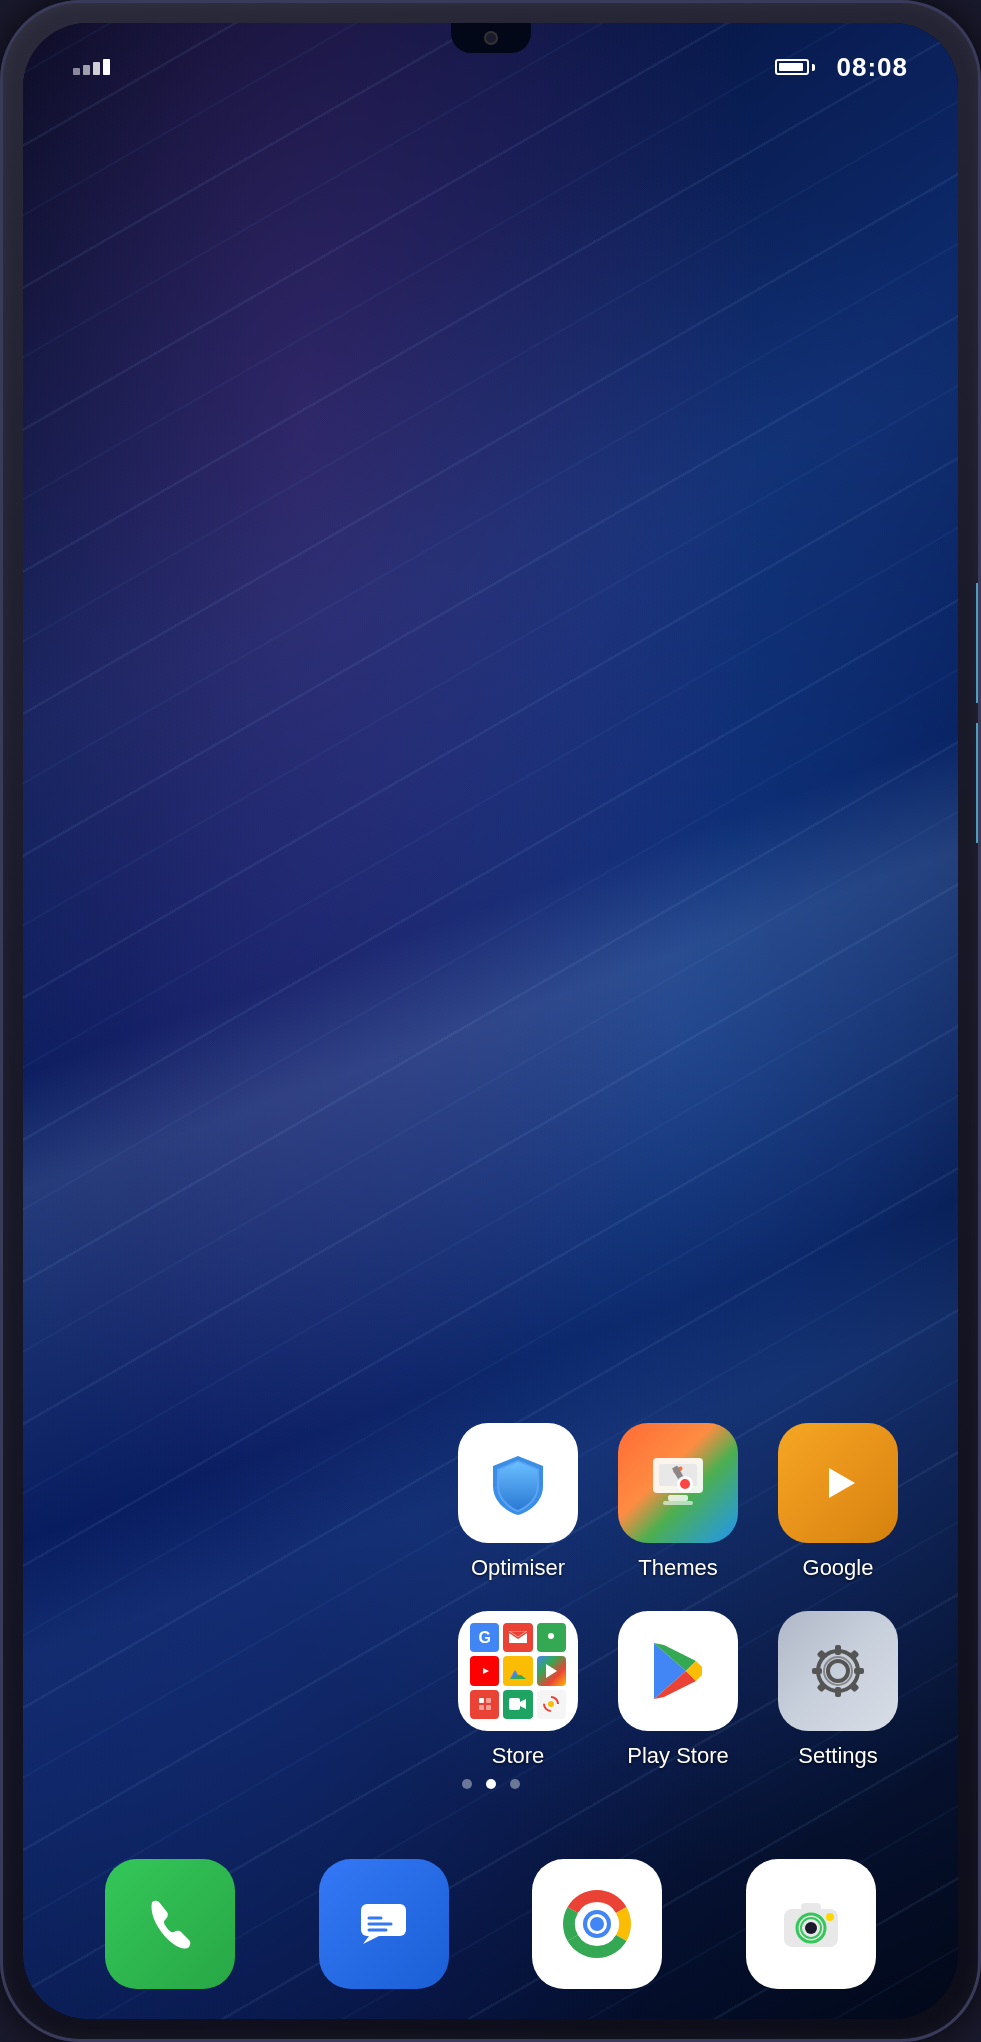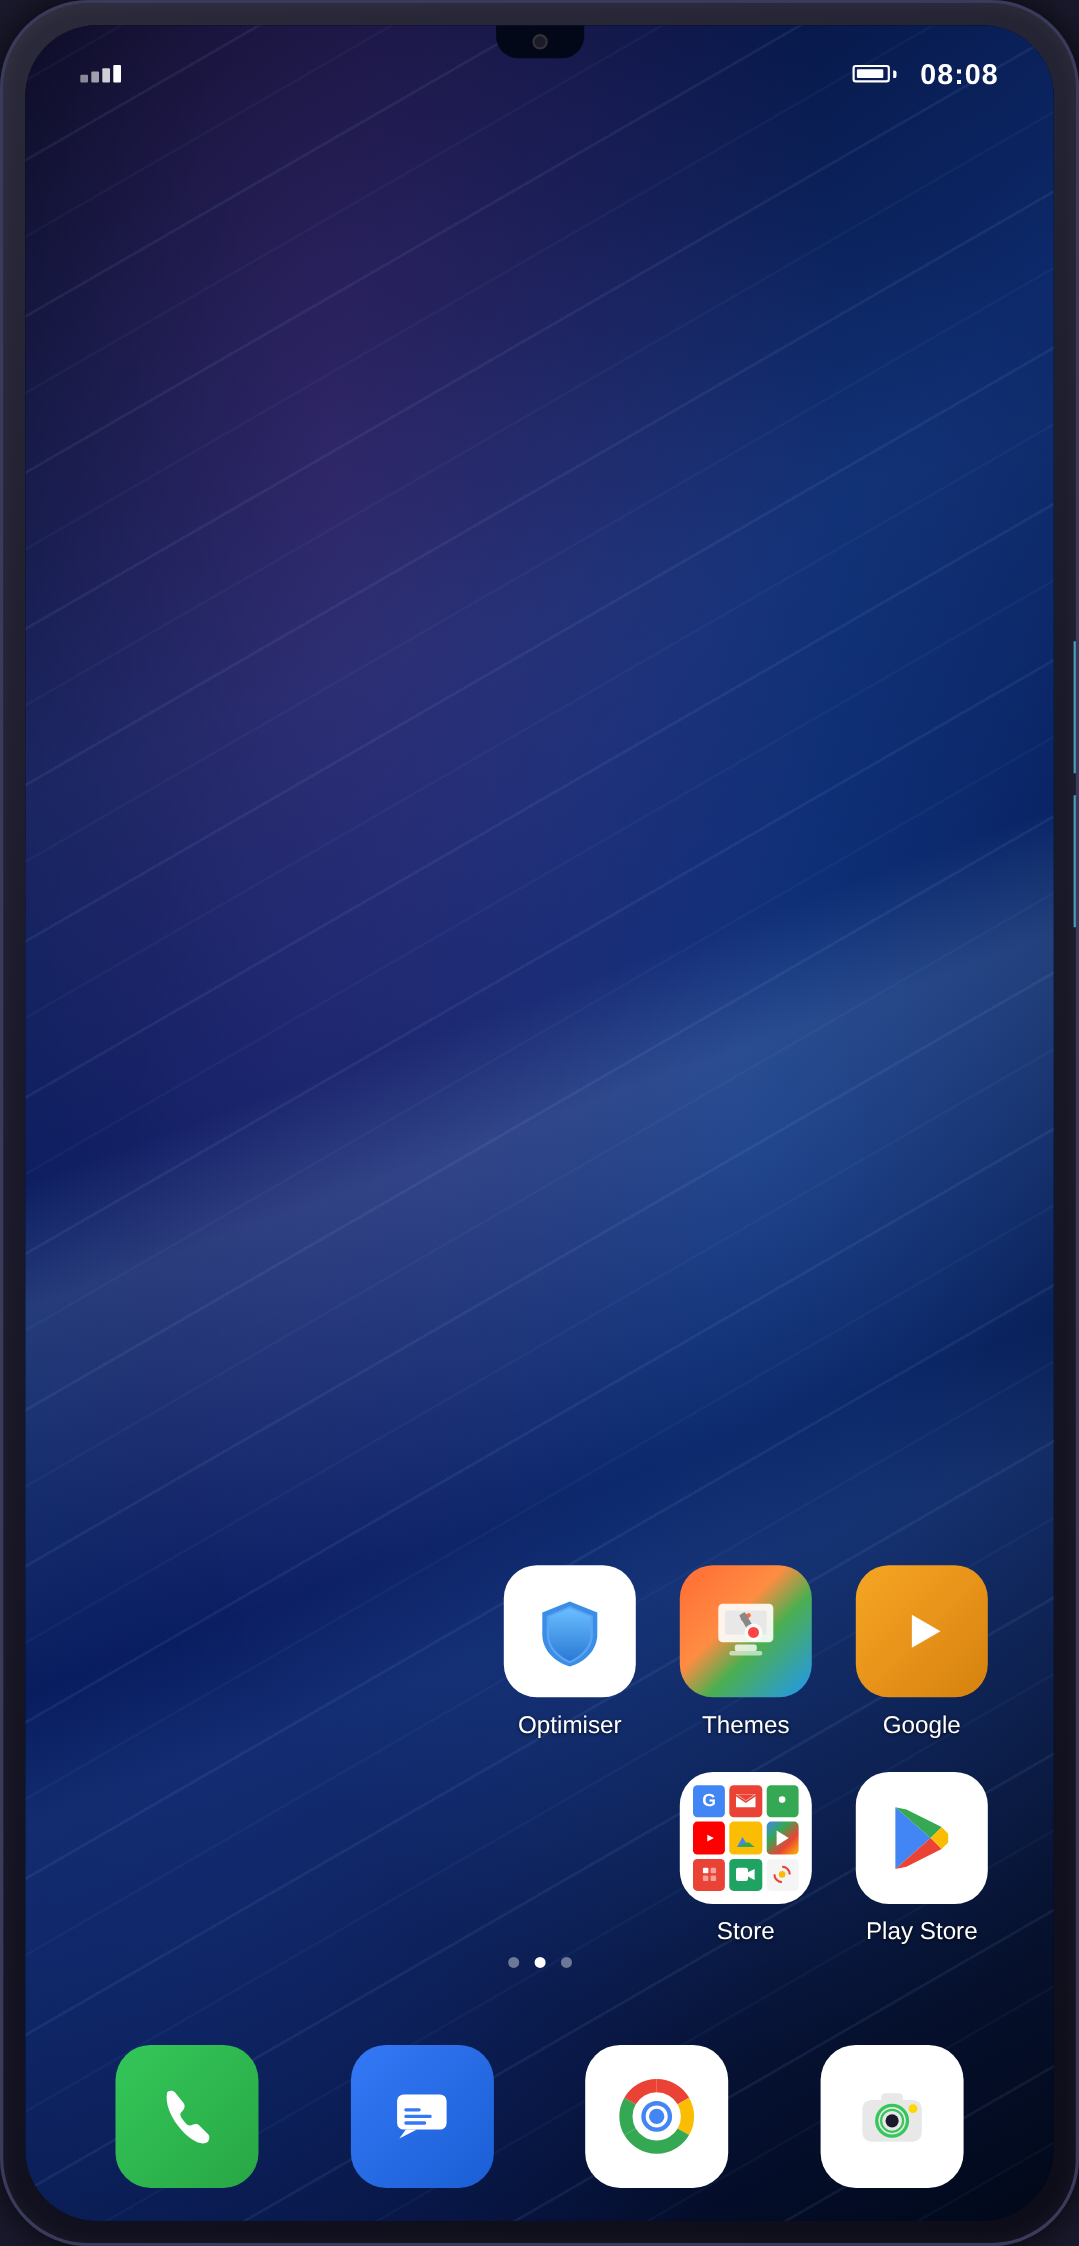--- a/index.html
+++ b/index.html
@@ -468,20 +468,41 @@
             <svg width="72" height="72" viewBox="0 0 72 72" fill="none" xmlns="http://www.w3.org/2000/svg">
               <path d="M12 8L44 36L12 64V8Z" fill="#4285f4"></path>
               <path d="M12 8L44 36L54 26L22 10Z" fill="#34a853"></path>
               <path d="M12 64L44 36L54 46L22 62Z" fill="#ea4335"></path>
               <path d="M44 36L54 26L60 32L60 40L54 46L44 36Z" fill="#fbbc04"></path>
             </svg>
           </div>
           <span class="app-label">Play Store</span>
         </div>
 
+        <div class="app-item">
+          <div class="app-icon icon-settings">
+            <svg width="72" height="72" viewBox="0 0 72 72" fill="none" xmlns="http://www.w3.org/2000/svg">
+
+              <circle cx="36" cy="36" r="20" fill="none" stroke="#555" stroke-width="4"></circle>
+              <circle cx="36" cy="36" r="10" fill="none" stroke="#555" stroke-width="4"></circle>
+
+              <rect x="33" y="10" width="6" height="10" rx="2" fill="#555"></rect>
+              <rect x="33" y="52" width="6" height="10" rx="2" fill="#555"></rect>
+              <rect x="10" y="33" width="10" height="6" rx="2" fill="#555"></rect>
+              <rect x="52" y="33" width="10" height="6" rx="2" fill="#555"></rect>
+              <rect x="16" y="16" width="7" height="7" rx="2" fill="#555" transform="rotate(45 19.5 19.5)"></rect>
+              <rect x="49" y="16" width="7" height="7" rx="2" fill="#555" transform="rotate(45 52.5 19.5)"></rect>
+              <rect x="16" y="49" width="7" height="7" rx="2" fill="#555" transform="rotate(45 19.5 52.5)"></rect>
+              <rect x="49" y="49" width="7" height="7" rx="2" fill="#555" transform="rotate(45 52.5 52.5)"></rect>
+
+              <circle cx="36" cy="36" r="14" fill="none" stroke="#888" stroke-width="2"></circle>
+            </svg>
+          </div>
+          <span class="app-label">Settings</span>
+        </div>
 
       </div>
     </div>
 
     <div class="page-dots">
       <div class="dot"></div>
       <div class="dot active"></div>
       <div class="dot"></div>
     </div>
 

